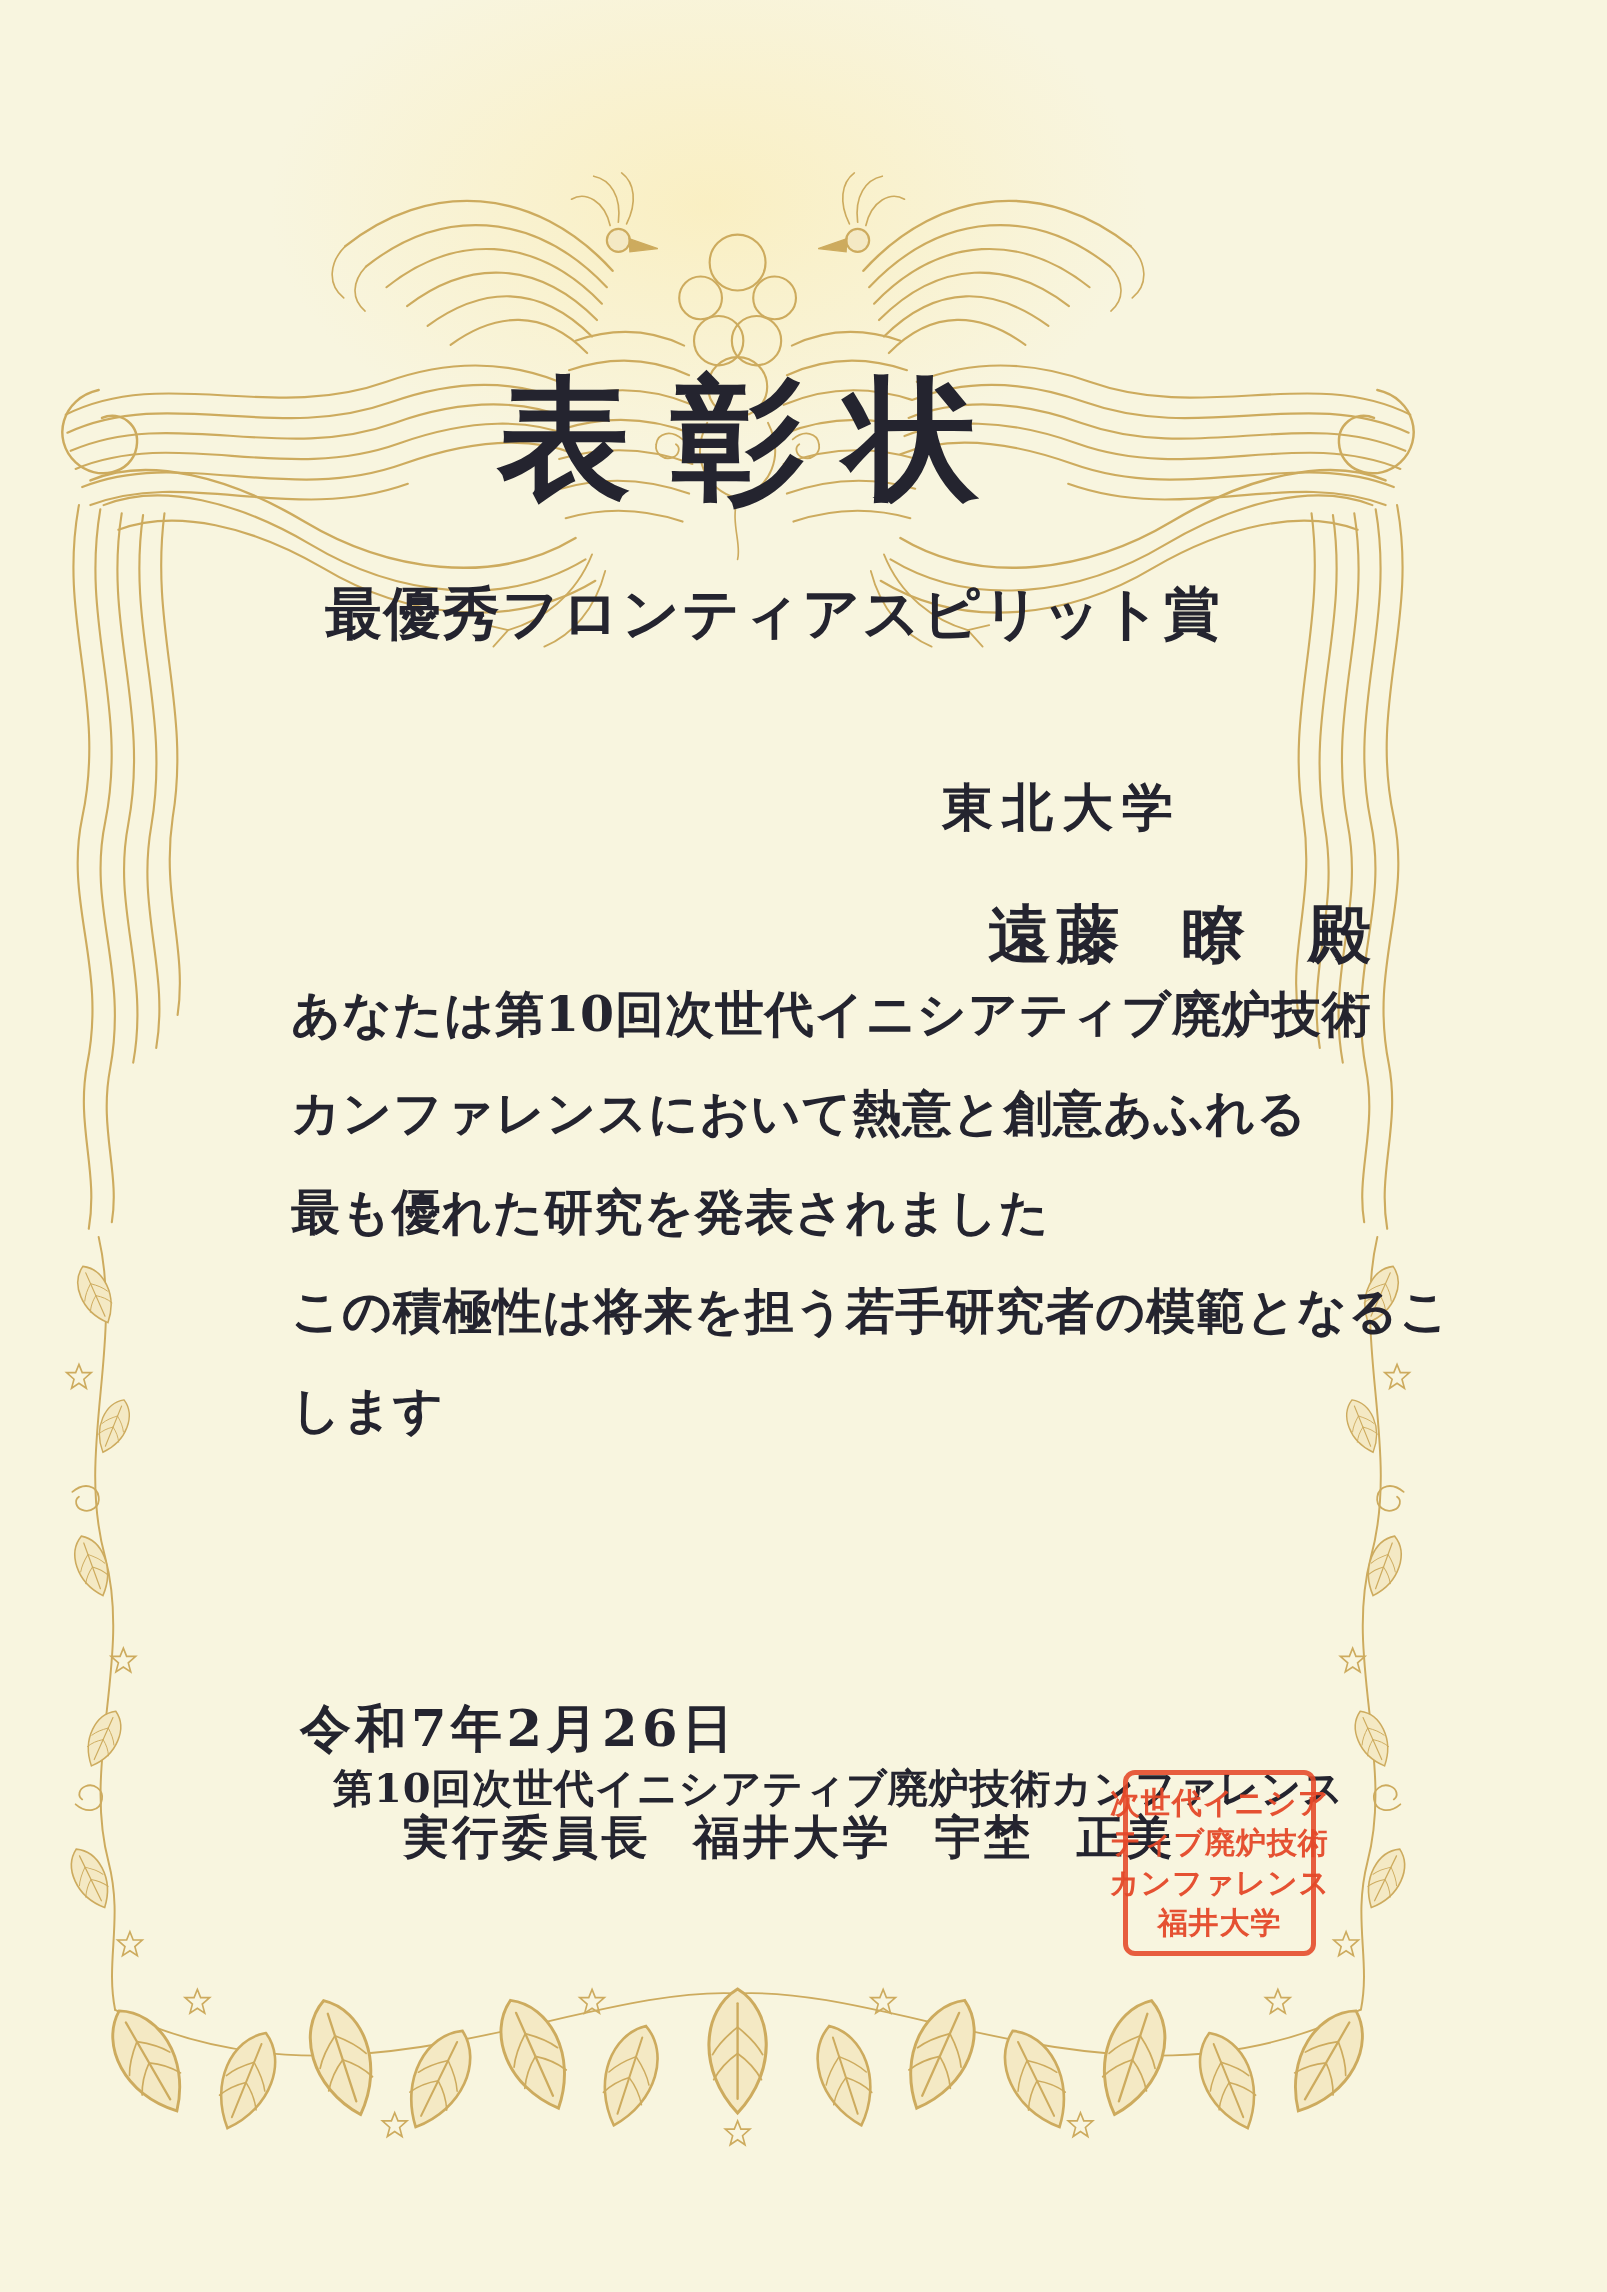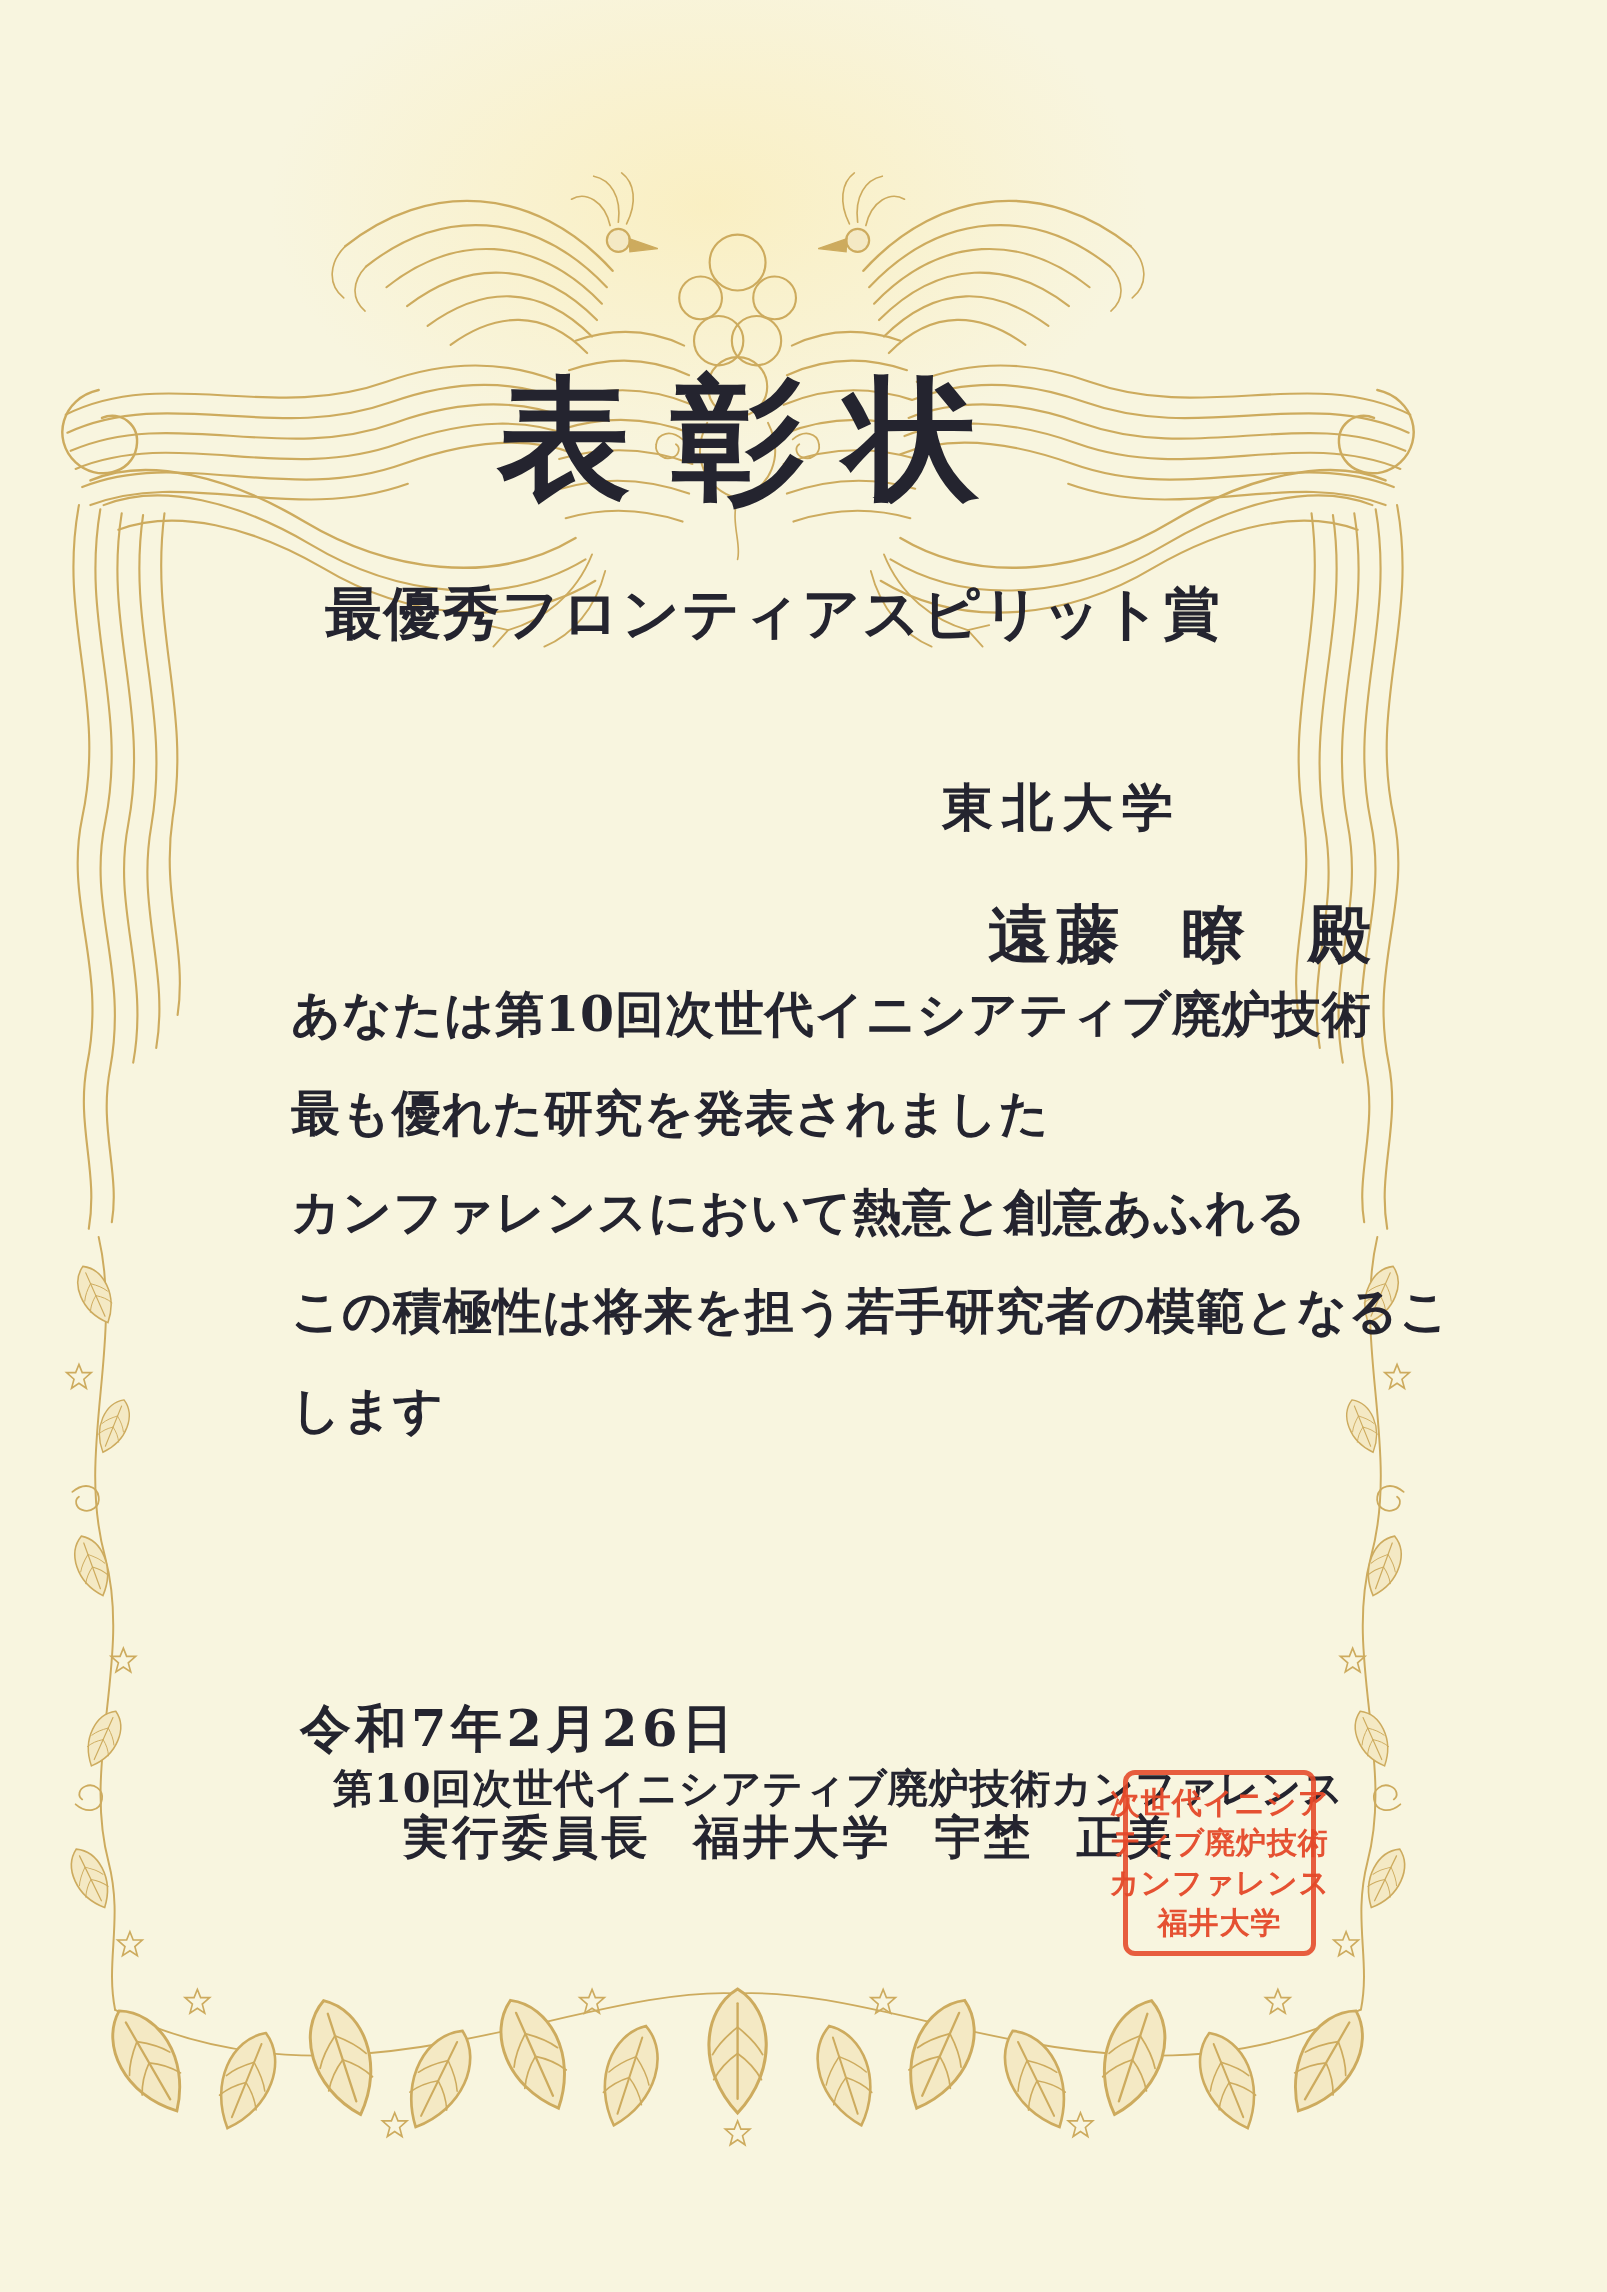--- a/index.html
+++ b/index.html
@@ -271,22 +271,22 @@
     <div class="title">表彰状</div>
 
     <div class="award-name">最優秀フロンティアスピリット賞</div>
 
     <div class="affiliation">東北大学</div>
 
     <div class="recipient">遠藤 瞭 殿</div>
 
     <div class="body-text">
       <div class="line">あなたは第10回次世代イニシアティブ廃炉技術</div>
+      <div class="line">カンファレンスにおいて熱意と創意あふれる</div>
       <div class="line">最も優れた研究を発表されました</div>
-      <div class="line">カンファレンスにおいて熱意と創意あふれる</div>
       <div class="line">この積極性は将来を担う若手研究者の模範となるこ</div>
       <div class="line">します</div>
     </div>
 
     <div class="date-line">令和7年2月26日</div>
 
     <div class="issuer-org">第10回次世代イニシアティブ廃炉技術カンファレンス</div>
 
     <div class="issuer-signature">実行委員長 福井大学 宇埜 正美</div>
 

